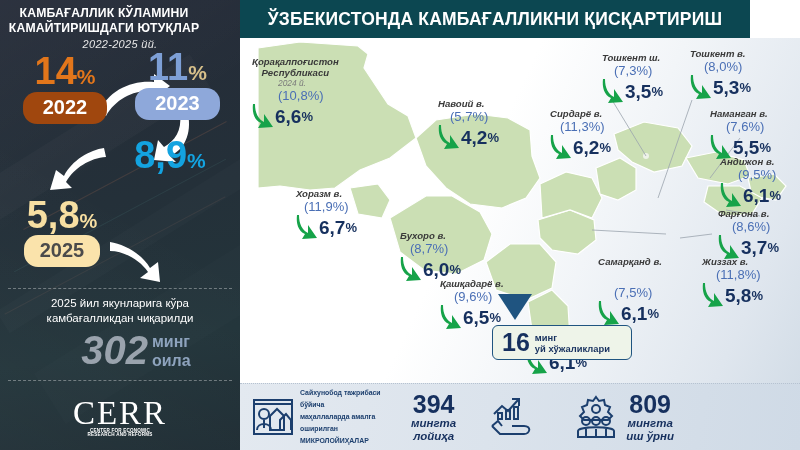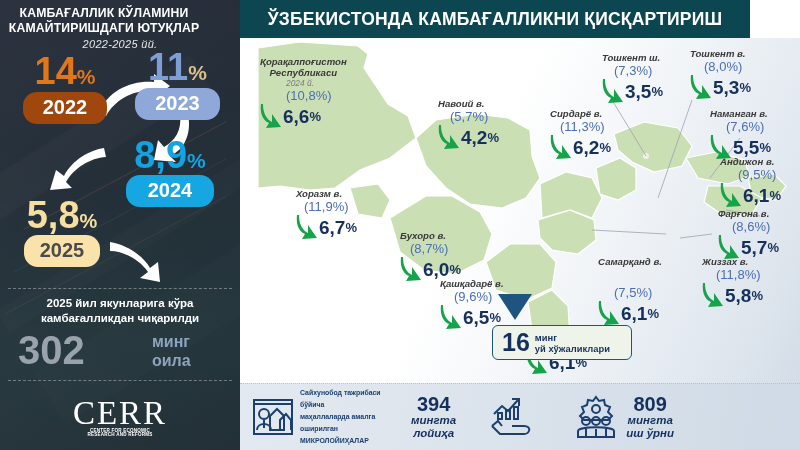--- a/index.html
+++ b/index.html
@@ -80,25 +80,25 @@
 
   .arrow-svg{position:absolute;overflow:visible;}
 
   .sep{position:absolute;left:8px;width:224px;height:0;
        border-top:1px dashed rgba(255,255,255,.35);}
   .sep.top{top:288px;}
   .sep.bot{top:380px;}
 
   .res-txt{
     position:absolute;left:0;top:296px;width:240px;text-align:center;
-    color:#ffffff;font-size:11.5px;font-weight:bold;line-height:15px;
+    color:#ffffff;font-size:11.5px;font-weight:normal;line-height:15px;
   }
   .res-num{
-    position:absolute;left:18px;top:330px;width:130px;
-    color:#9aa3ad;font-size:40px;font-weight:bold;line-height:1;
+    position:absolute;left:18px;top:330px;width:130px;text-align:right;
+    color:#9aa3ad;font-size:40px;font-weight:bold;line-height:1;font-style:italic;
   }
   .res-unit{
     position:absolute;left:152px;top:332px;width:88px;
     color:#8ea3bd;font-size:16px;font-weight:bold;line-height:19px;
   }
 
   .cerr{position:absolute;left:0;top:396px;width:240px;text-align:center;color:#fff;}
   .cerr .cw{font-family:"Liberation Serif",serif;font-size:33px;letter-spacing:2px;line-height:34px;}
   .cerr .cs{font-size:4.6px;font-weight:bold;letter-spacing:.2px;line-height:6px;margin-top:-2px;}
 
@@ -142,21 +142,21 @@
   .footer{
     position:absolute;left:240px;top:383px;width:560px;height:67px;
     background:linear-gradient(100deg,#e3e9f0 0%,#dbe3ec 45%,#cfdae6 100%);
     border-top:1.5px dotted #b6c2d0;
     display:flex;align-items:center;
   }
   .fcell{display:flex;align-items:center;}
   .fc-icon{flex:0 0 auto;}
   .fc-txt{font-size:6.9px;font-weight:bold;color:#1c3f6e;line-height:12px;margin-left:6px;width:105px;}
   .fc-num{margin-left:6px;}
-  .fc-num .n{font-size:20px;font-weight:bold;color:#16305e;line-height:1;}
+  .fc-num .n{font-size:25px;font-weight:bold;color:#16305e;line-height:1;}
   .fc-num .u{font-style:italic;font-weight:bold;font-size:11.5px;color:#16305e;line-height:13px;}
   .fc-num.ctr{text-align:center;}
 </style>
 </head>
 <body>
 
 <div id="root">
 
   <div class="left-panel">
     <div class="lp-streak s1"></div>
@@ -190,21 +190,20 @@
       <div><span class="yr-pill">2022</span></div>
     </div>
 
     <div class="yr-block b2023">
       <span class="yr-val">11</span><span class="yr-pct">%</span>
       <div><span class="yr-pill">2023</span></div>
     </div>
 
     <div class="yr-block b2024">
       <span class="yr-val">8,9</span><span class="yr-pct">%</span>
-      <div><span class="yr-pill">2024</span></div>
     </div>
 
     <div class="yr-block b2025">
       <span class="yr-val">5,8</span><span class="yr-pct">%</span>
       <div><span class="yr-pill">2025</span></div>
     </div>
 
 
     <div class="sep top"></div>
     <div class="sep bot"></div>
@@ -265,21 +264,21 @@
         <g stroke="#9aa3ad" stroke-width="0.8" fill="none">
           <path d="M372 62 L406 118"></path>
           <path d="M452 62 L418 160"></path>
           <path d="M500 100 L470 140"></path>
           <path d="M520 178 L486 172"></path>
           <path d="M352 192 L426 196"></path>
           <path d="M472 196 L440 200"></path>
         </g>
       </svg>
 
-      <div class="lbl" style="left:20px;top:18px;">
+      <div class="lbl" style="left:12px;top:18px;">
         <div class="nm">Қорақалпоғистон</div>
         <div class="nm" style="text-align:center">Республикаси</div>
         <div style="padding-left:26px;">
           <div class="y24">2024 й.</div>
           <div class="prev">(10,8%)</div>
         </div>
         <div class="row">
           <svg class="garrow" width="22" height="26" viewBox="0 0 22 26">
               <path d="M3 1 C3 10, 6 16, 12 19 L12 11 L21 24 L6 25 L9 20 C2 17, 0 9, 1 1 Z" fill="#16a349"></path>
             </svg>
@@ -408,21 +407,21 @@
         </div>
       </div>
 
       <div class="lbl" style="left:478px;top:170px;">
         <div class="nm">Фарғона в.</div>
         <div class="prev" style="padding-left:14px;">(8,6%)</div>
         <div class="row">
           <svg class="garrow" width="22" height="26" viewBox="0 0 22 26">
               <path d="M3 1 C3 10, 6 16, 12 19 L12 11 L21 24 L6 25 L9 20 C2 17, 0 9, 1 1 Z" fill="#16a349"></path>
             </svg>
-          <span class="val">5,7</span>
+          <span class="val">3,7</span>
             <span class="pc">%</span>
         </div>
       </div>
 
       <div class="lbl" style="left:462px;top:218px;">
         <div class="nm">Жиззах в.</div>
         <div class="prev" style="padding-left:14px;">(11,8%)</div>
         <div class="row">
           <svg class="garrow" width="22" height="26" viewBox="0 0 22 26">
               <path d="M3 1 C3 10, 6 16, 12 19 L12 11 L21 24 L6 25 L9 20 C2 17, 0 9, 1 1 Z" fill="#16a349"></path>

